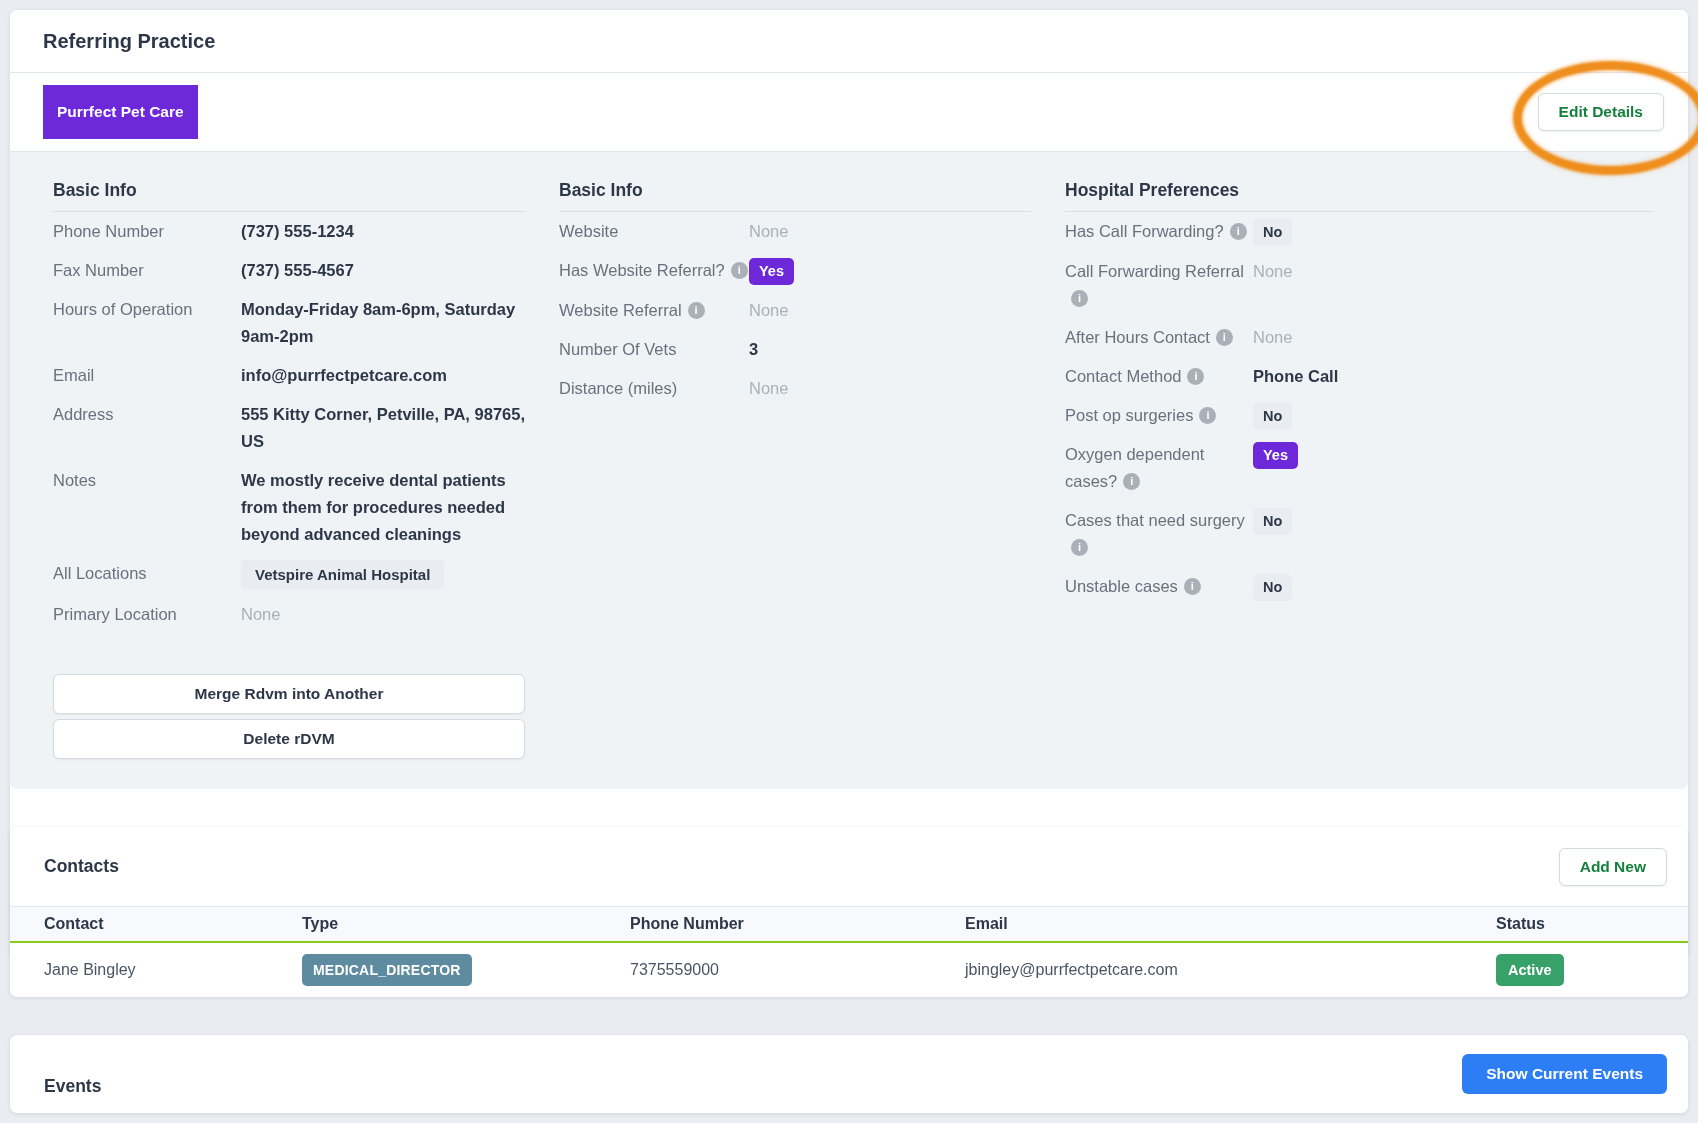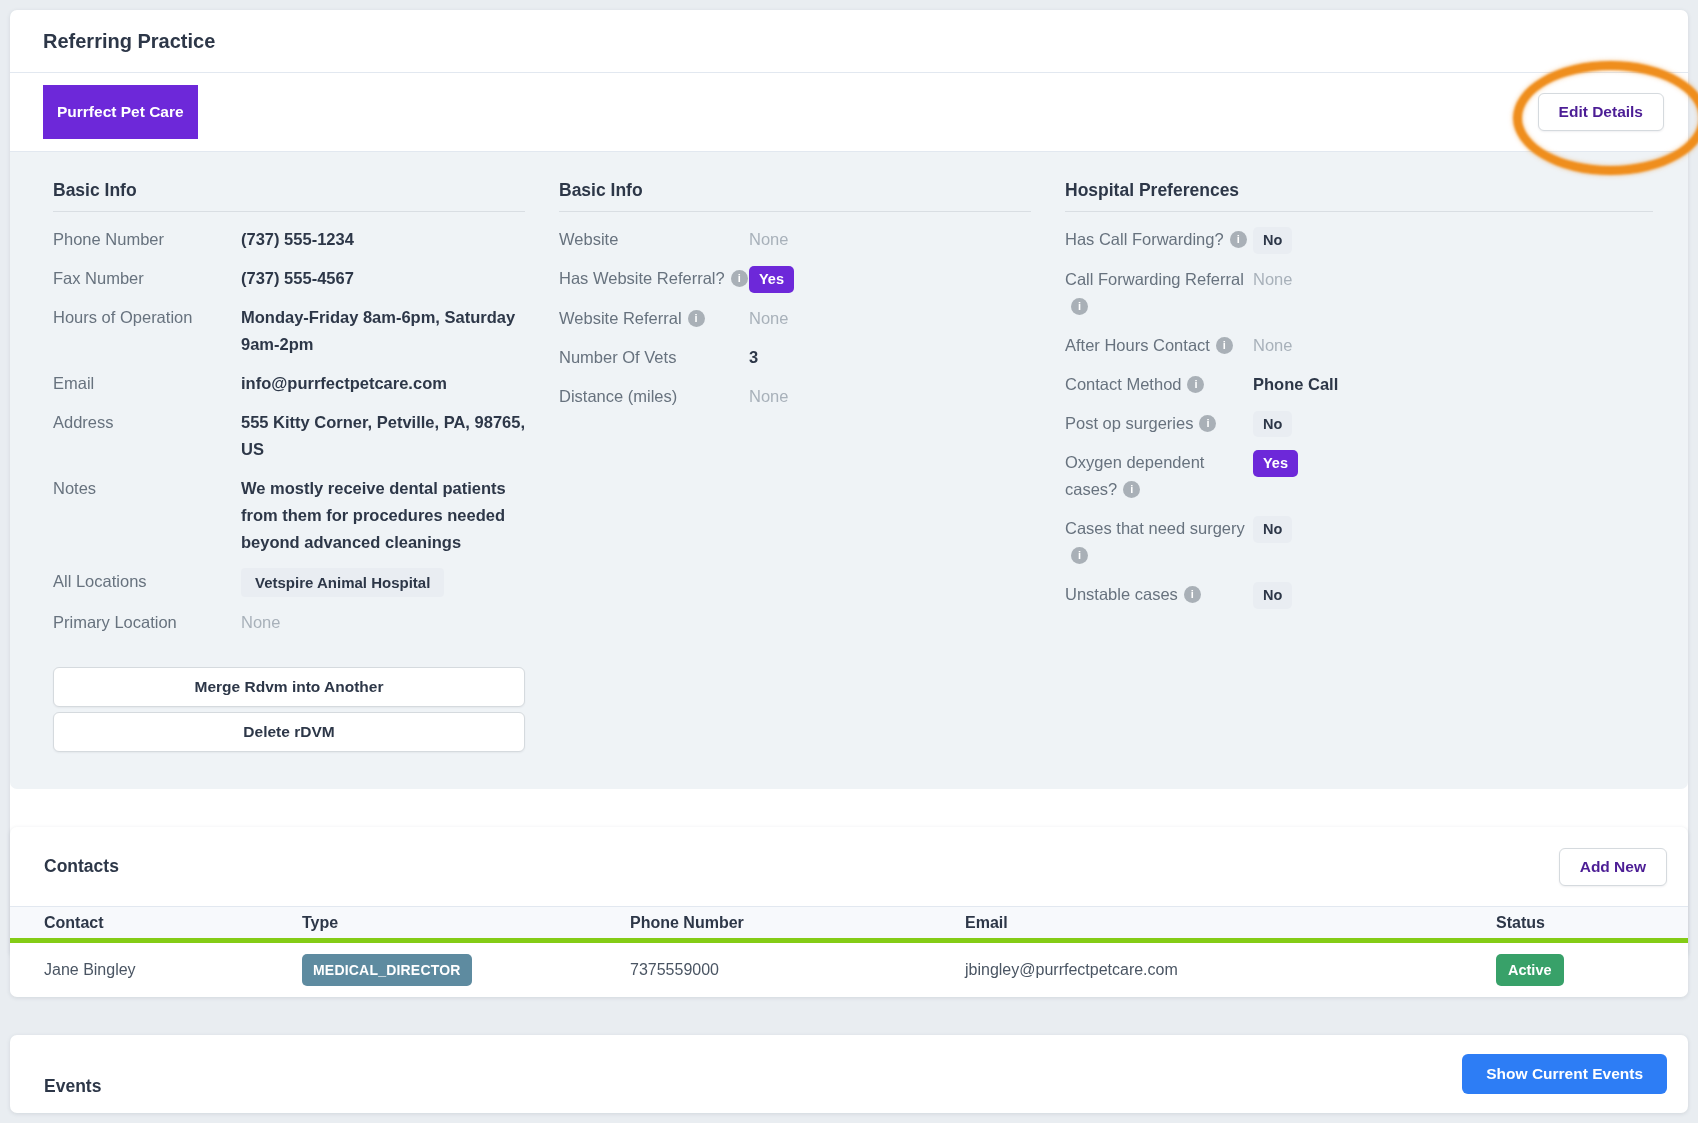--- a/index.html
+++ b/index.html
@@ -11,61 +11,61 @@
 
   
   #card-practice { top:10px; height:947px; }
   .rp-head { height:62px; display:flex; align-items:center; padding-left:33px;
              border-bottom:1px solid #e2e8f0; }
   .rp-title { font-size:20px; font-weight:700; color:#2d3748; }
   .badge-row { height:78px; display:flex; align-items:center; justify-content:space-between;
                padding:0 24px 0 33px; border-bottom:1px solid #e2e8f0; }
   .practice-badge { background:#6d28d9; color:#fff; font-size:15.5px; font-weight:700;
                     padding:18px 14px; border-radius:0; }
-  .btn-white { background:#fff; border:1px solid #d5dade; border-radius:6px; color:#4c1d95;
+  .btn-white { background:#fff; border:1px solid #d5dade; border-radius:6px; color:#15803d;
                font-family:inherit; font-size:15.5px; font-weight:700; padding:9px 20px;
                box-shadow:0 1px 2px rgba(45,55,72,.08); cursor:pointer; }
   .rp-body { height:637px; background:#eff3f6; border-radius:0 0 7px 7px;
              padding:28px 35px 0 43px; box-sizing:border-box;
              display:grid; grid-template-columns:472px 472px 1fr; column-gap:34px; }
   .section-title { font-size:17.5px; font-weight:700; color:#2d3748; padding-bottom:10px;
-                   border-bottom:1px solid #d9dee3; margin-bottom:8px; }
+                   border-bottom:1px solid #d9dee3; }
   .info-row { display:flex; align-items:flex-start; padding:6px 0; font-size:16.5px; line-height:27px; }
   .lbl { width:188px; flex:0 0 188px; color:#67727e; }
   .col2 .lbl { width:190px; flex:0 0 190px; }
   .val { color:#2d3748; font-weight:700; flex:1; }
   .val.none { color:#a8b1ba; font-weight:400; }
   .info-icon { display:inline-block; width:17px; height:17px; border-radius:50%; background:#a9b0b7;
                color:#fff; font-size:11px; font-weight:700; line-height:17px; text-align:center;
                margin-left:6px; vertical-align:2px; font-style:normal; }
   .badge { display:inline-block; font-size:14.5px; font-weight:700; line-height:1;
            padding:6px 10px; border-radius:5px; }
   .badge-yes { background:#6d28d9; color:#fff; }
   .badge-no  { background:#e9edf2; color:#2d3748; }
   .badge-location { background:#e9edf2; color:#2d3748; font-size:15px; padding:7px 14px; border-radius:4px; }
-  .rdvm-actions { margin-top:25px; display:flex; flex-direction:column; gap:5px; }
+  .rdvm-actions { margin-top:40px; display:flex; flex-direction:column; gap:5px; }
   .btn-block { width:100%; background:#fff; border:1px solid #d5dade; border-radius:6px;
                font-family:inherit; color:#2d3748; font-size:15.5px; font-weight:700;
                padding:10px 0; text-align:center; box-shadow:0 1px 2px rgba(45,55,72,.06); cursor:pointer; }
 
   
   .annotation-ellipse { position:absolute; left:1513px; top:61px; width:177px; height:96px;
                         border:9px solid #ef8e1d; border-radius:50%; filter:blur(1.2px);
                         box-shadow:0 0 4px rgba(239,142,29,.55), inset 0 0 4px rgba(239,142,29,.55);
                         z-index:5; pointer-events:none; }
 
   
   #card-contacts { top:827px; height:170px; }
   .ct-head { height:79px; display:flex; align-items:center; justify-content:space-between;
              padding:0 21px 0 34px; }
   .ct-title { font-size:17.5px; font-weight:700; color:#2d3748; }
   .ct-grid { display:grid; grid-template-columns:258px 328px 335px 531px 1fr; align-items:center;
              padding-left:34px; box-sizing:border-box; }
   .ct-header-row { height:37px; background:#f7f9fc; border-top:1px solid #e2e8f0;
-                   border-bottom:5px solid #84cc16; font-size:16px; font-weight:700; color:#2d3748; }
+                   border-bottom:2px solid #84cc16; font-size:16px; font-weight:700; color:#2d3748; }
   .ct-data-row { height:53px; background:#fff; font-size:16px; color:#4a5563;
                  border-radius:0 0 7px 7px; }
   .badge-type { background:#5e8ba0; color:#fff; font-size:14px; font-weight:700;
                 padding:8px 11px; border-radius:5px; letter-spacing:.2px; }
   .badge-active { background:#38a169; color:#fff; font-size:14.5px; font-weight:700;
                   padding:8px 12px; border-radius:5px; }
 
   
   #card-events { top:1035px; height:78px; display:flex; align-items:center;
                  justify-content:space-between; padding:0 21px 0 34px; box-sizing:border-box; }

